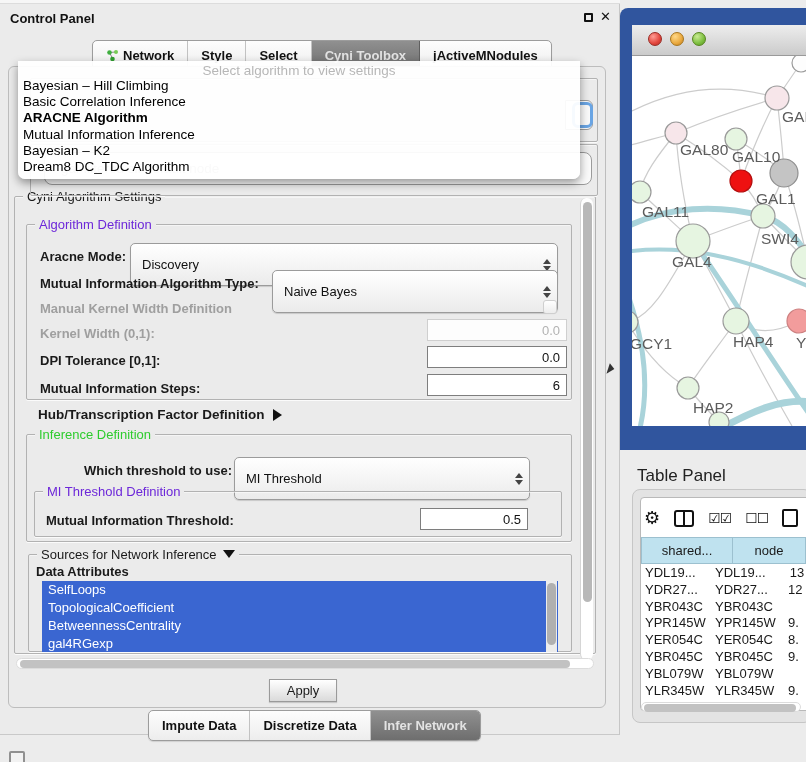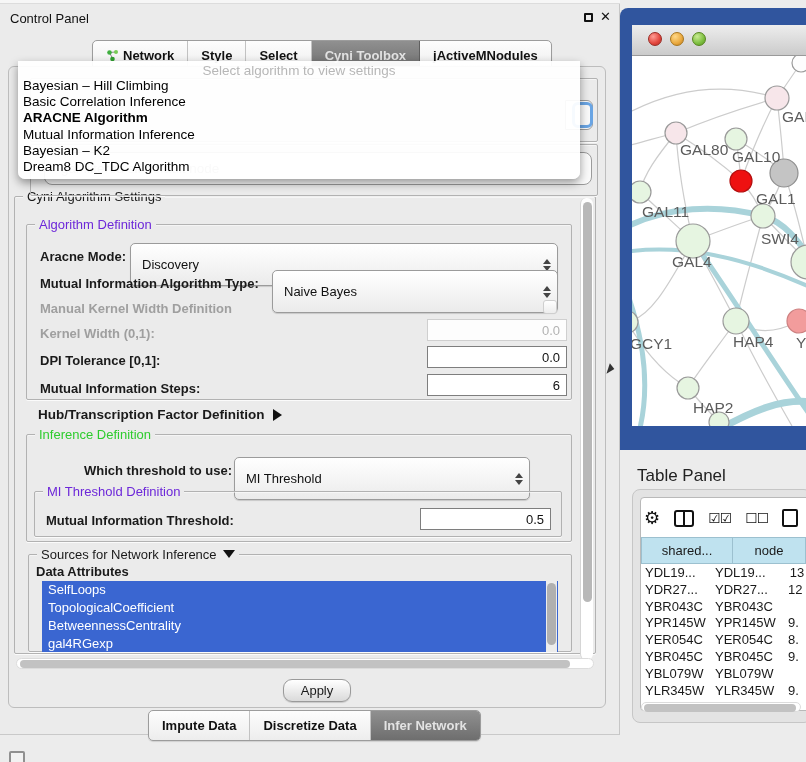--- a/index.html
+++ b/index.html
@@ -10,21 +10,21 @@
     font-family:"Liberation Sans","DejaVu Sans",sans-serif;
     color:#1a1a1a;
     -webkit-font-smoothing:antialiased;
   }
   .abs { position:absolute; }
 
   
   .control-panel { left:0; top:4px; width:620px; height:731px; background:#ebebeb;
     border-right:1px solid #c6c6c6; border-bottom:1px solid #c9c9c9; }
   .panel-topstrip { left:0; top:0; width:620px; height:4px; background:#f6f6f6; border-bottom:1px solid #dcdcdc; }
-  .panel-title { left:10px; top:7px; font-size:13px; color:#111; }
+  .panel-title { left:10px; top:7px; font-size:13px; color:#111;font-weight:bold; }
   .win-float { right:26px; top:9px; width:9px; height:9px; border:2px solid #111; border-radius:1px; }
   .win-close { right:8px; top:5px; font-size:13px; font-weight:bold; color:#111; }
 
   
   .seg { display:inline-flex; border:1px solid #9c9c9c; border-radius:5px; overflow:hidden;
     background:linear-gradient(#fdfdfd,#ededed); box-shadow:0 1px 1px rgba(0,0,0,.12); }
   .seg .tab { padding:4px 13px; line-height:21px; font-size:13px; font-weight:bold; color:#111;
     border-right:1px solid #c2c2c2; white-space:nowrap; display:flex; align-items:center; gap:4px; }
   .seg .tab:last-child { border-right:none; }
   .seg .tab.sel { background:linear-gradient(#909090,#6e6e6e); color:#e3e3e3; border-right-color:#5f5f5f; }
@@ -70,22 +70,22 @@
   .attr-list { position:absolute; background:#fff; overflow:hidden; }
   .attr-item { height:18px; line-height:18px; background:#3a66d1; color:#fff; font-size:13px; padding-left:6px; }
   .vscroll { position:absolute; background:#fff; border-left:1px solid #d5d5d5; border-radius:6px; }
   .vscroll .thumb { position:absolute; left:2px; width:9px; background:#b8b8b8; border-radius:5px; }
   .hscroll { position:absolute; background:#fff; border:1px solid #dcdcdc; border-radius:6px; }
   .hscroll .thumb { position:absolute; top:1px; height:8px; background:#c2c2c2; border-radius:4px; }
   .list-scroll { position:absolute; background:#ececec; }
   .list-scroll .thumb { position:absolute; left:1px; width:9px; background:#b0b0b0; border-radius:5px; }
 
   .apply-btn { position:absolute; left:269px; top:675px; width:68px; height:23px;
-    border:1px solid #9a9a9a; border-radius:9px; background:linear-gradient(#ffffff,#dadada);
-    font-size:13px; text-align:center; line-height:21px; box-shadow:0 1px 1px rgba(0,0,0,.15);margin-left:14px; }
+    border:1px solid #9a9a9a; border-radius:0; background:linear-gradient(#ffffff,#dadada);
+    font-size:13px; text-align:center; line-height:21px; box-shadow:0 1px 1px rgba(0,0,0,.15); }
 
   
   .popup { left:18px; top:57px; width:562px; height:118px; background:rgba(255,255,255,.94);
     border-radius:0 0 7px 7px; box-shadow:0 4px 10px rgba(0,0,0,.4); z-index:30; }
   .popup .ph { text-align:center; color:#b7b7b7; font-size:13.5px; padding-top:2px; }
   .popup .item { font-size:13.5px; line-height:16.2px; padding-left:5px; color:#000; white-space:nowrap; }
   .popup .item.sel-bold { font-weight:bold; }
 
   .hidden-combo { position:absolute; border:1px solid #9b9b9b; background:#fafafa; z-index:5; }
   .focus-ring { position:absolute; border:3px solid #6aa5e4; border-radius:6px; z-index:6; }
@@ -225,21 +225,21 @@
     <span class="val">MI Threshold</span>
     <span class="stepper">
         <span class="tri-up"></span>
         <span class="tri-dn"></span>
       </span>
   </div>
   <div class="gbox" style="left:34px; top:487px; width:528px; height:46px;">
     <span class="gbox-label t-blue">MI Threshold Definition</span>
   </div>
   <div class="lbl" style="left:46px; top:509px;">Mutual Information Threshold:</div>
-  <div class="field" style="left:420px; top:504px; width:131px;">0.5</div>
+  <div class="field" style="left:420px; top:504px; width:108px;">0.5</div>
 
   <div class="gbox" style="left:28px; top:550px; width:544px; height:98px;">
     <span class="gbox-label">
       <span>Sources for Network Inference</span><span class="arrow-down"></span>
     </span>
   </div>
   <div class="lbl" style="left:36px; top:560px;">Data Attributes</div>
   <div class="attr-list" style="left:42px; top:577px; width:516px; height:71px;">
     <div class="attr-item">SelfLoops</div>
     <div class="attr-item">TopologicalCoefficient</div>

